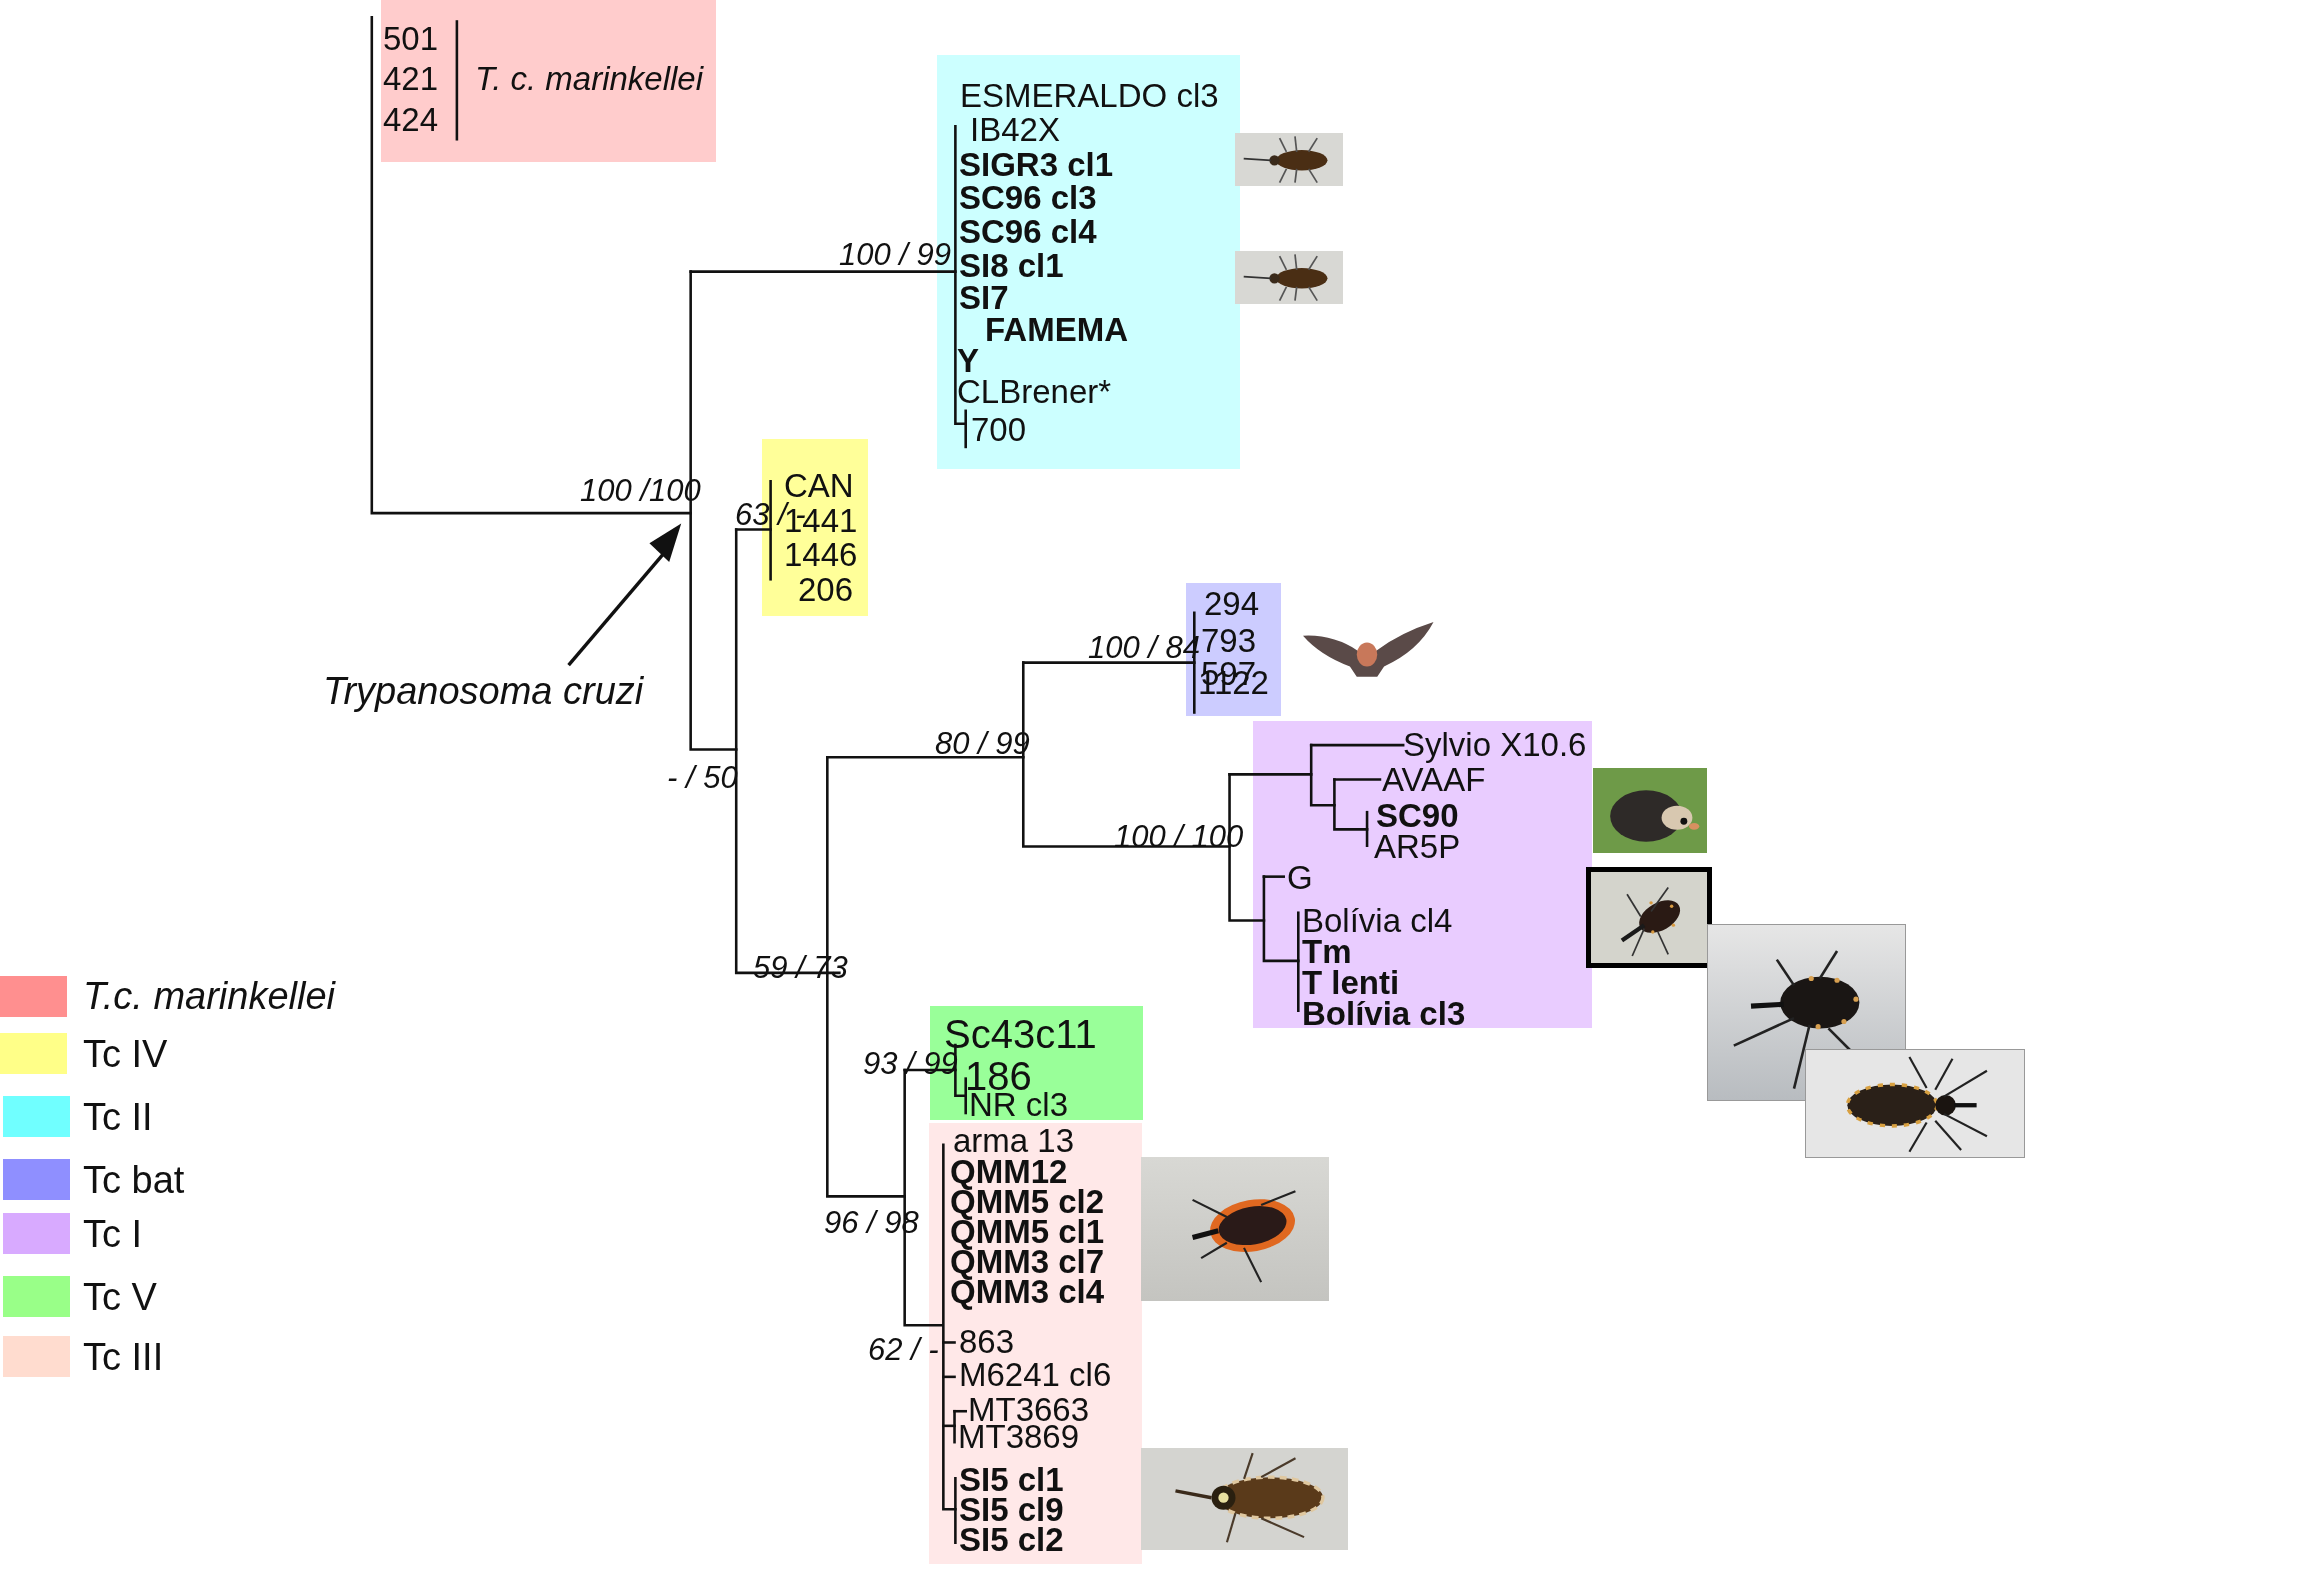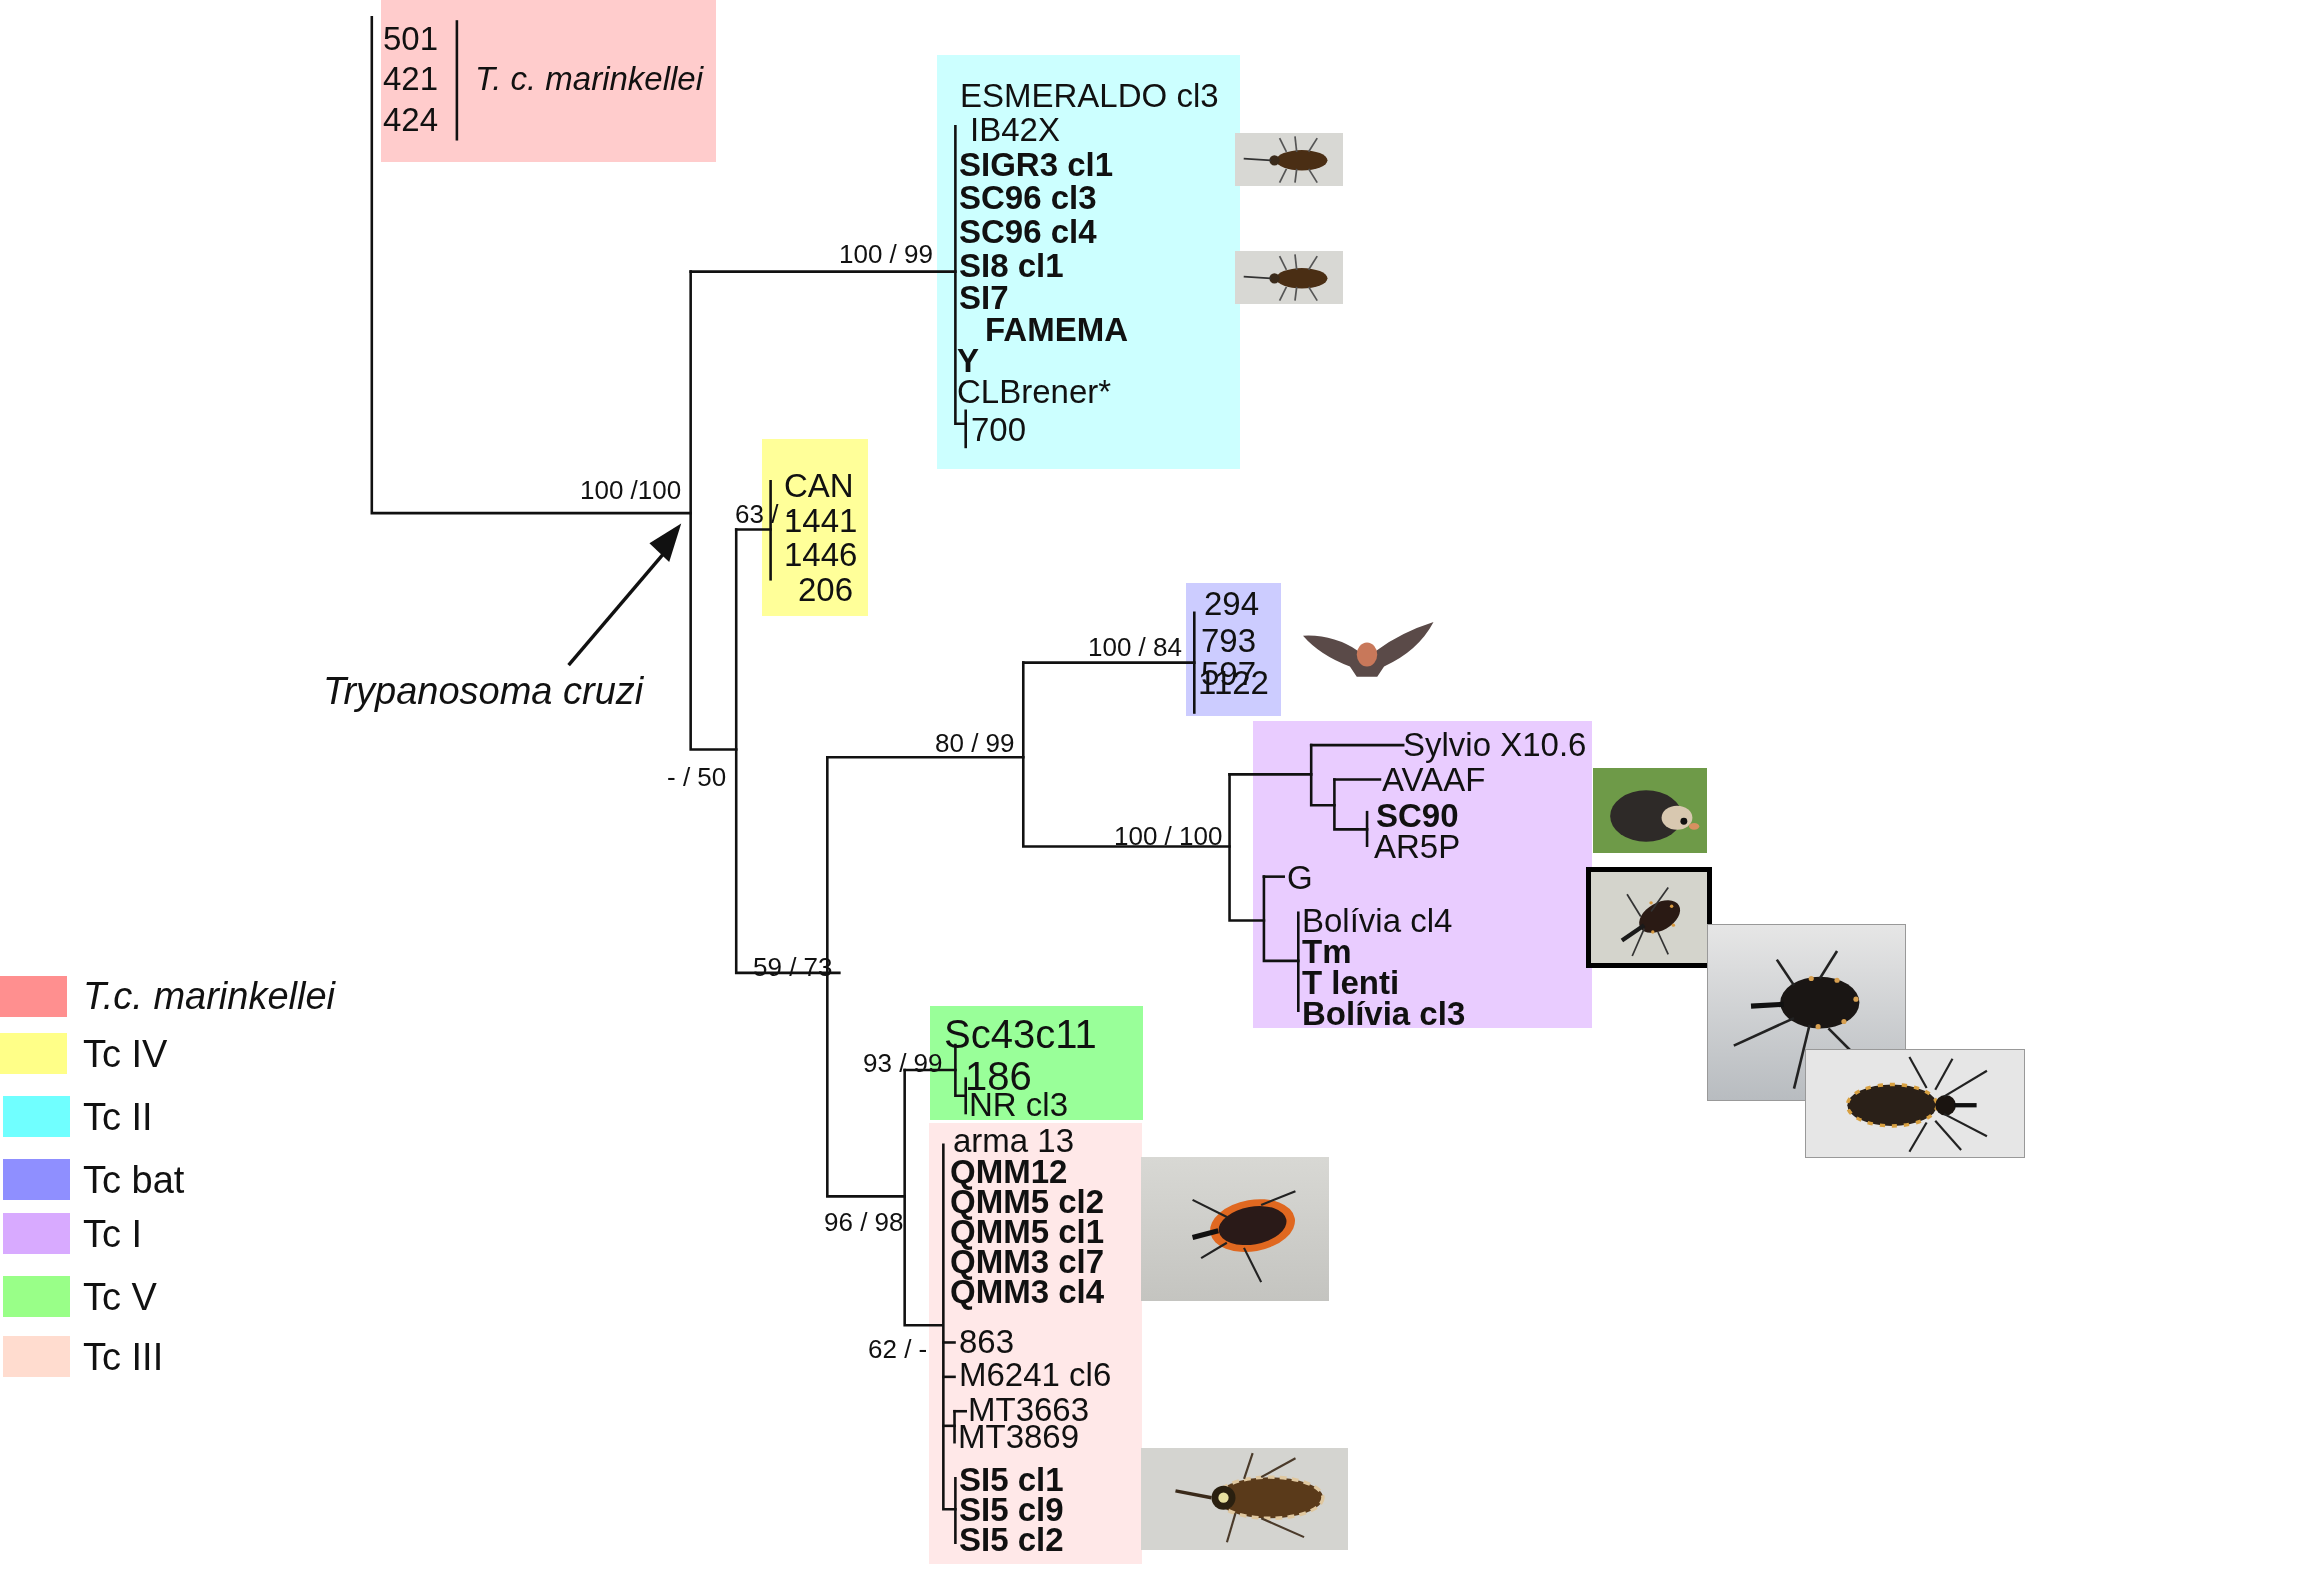--- a/index.html
+++ b/index.html
@@ -2,21 +2,21 @@
 <html style="font-size:13.8px"><head>
 <meta charset="utf-8">
 <style>
   html, body { margin:0; padding:0; background:#ffffff; }
   body { width:2319px; height:1590px; position:relative; overflow:hidden;
          font-family:"Liberation Sans", sans-serif; color:#111; }
   .box { position:absolute; }
   .lbl { position:absolute; white-space:nowrap; font-size:33px; line-height:33px; }
   .b { font-weight:bold; }
   .i { font-style:italic; }
-  .sup { position:absolute; white-space:nowrap; font-size:26px; line-height:25px; }
+  .sup { position:absolute; white-space:nowrap; font-size:31px; line-height:25px;font-style:italic; }
   svg#tree { position:absolute; left:0; top:0; }
   .photo { position:absolute; overflow:hidden; }
   .legend-swatch { position:absolute; width:67px; height:41px; }
   .legend-label { position:absolute; font-size:38px; line-height:38px; white-space:nowrap; }
 </style>
 </head>
 <body>
 
 <div class="box" style="left:381px;top:0;width:335px;height:162px;background:#ffcccc;"></div>
 <div class="box" style="left:937px;top:55px;width:303px;height:414px;background:#ccffff;"></div>

